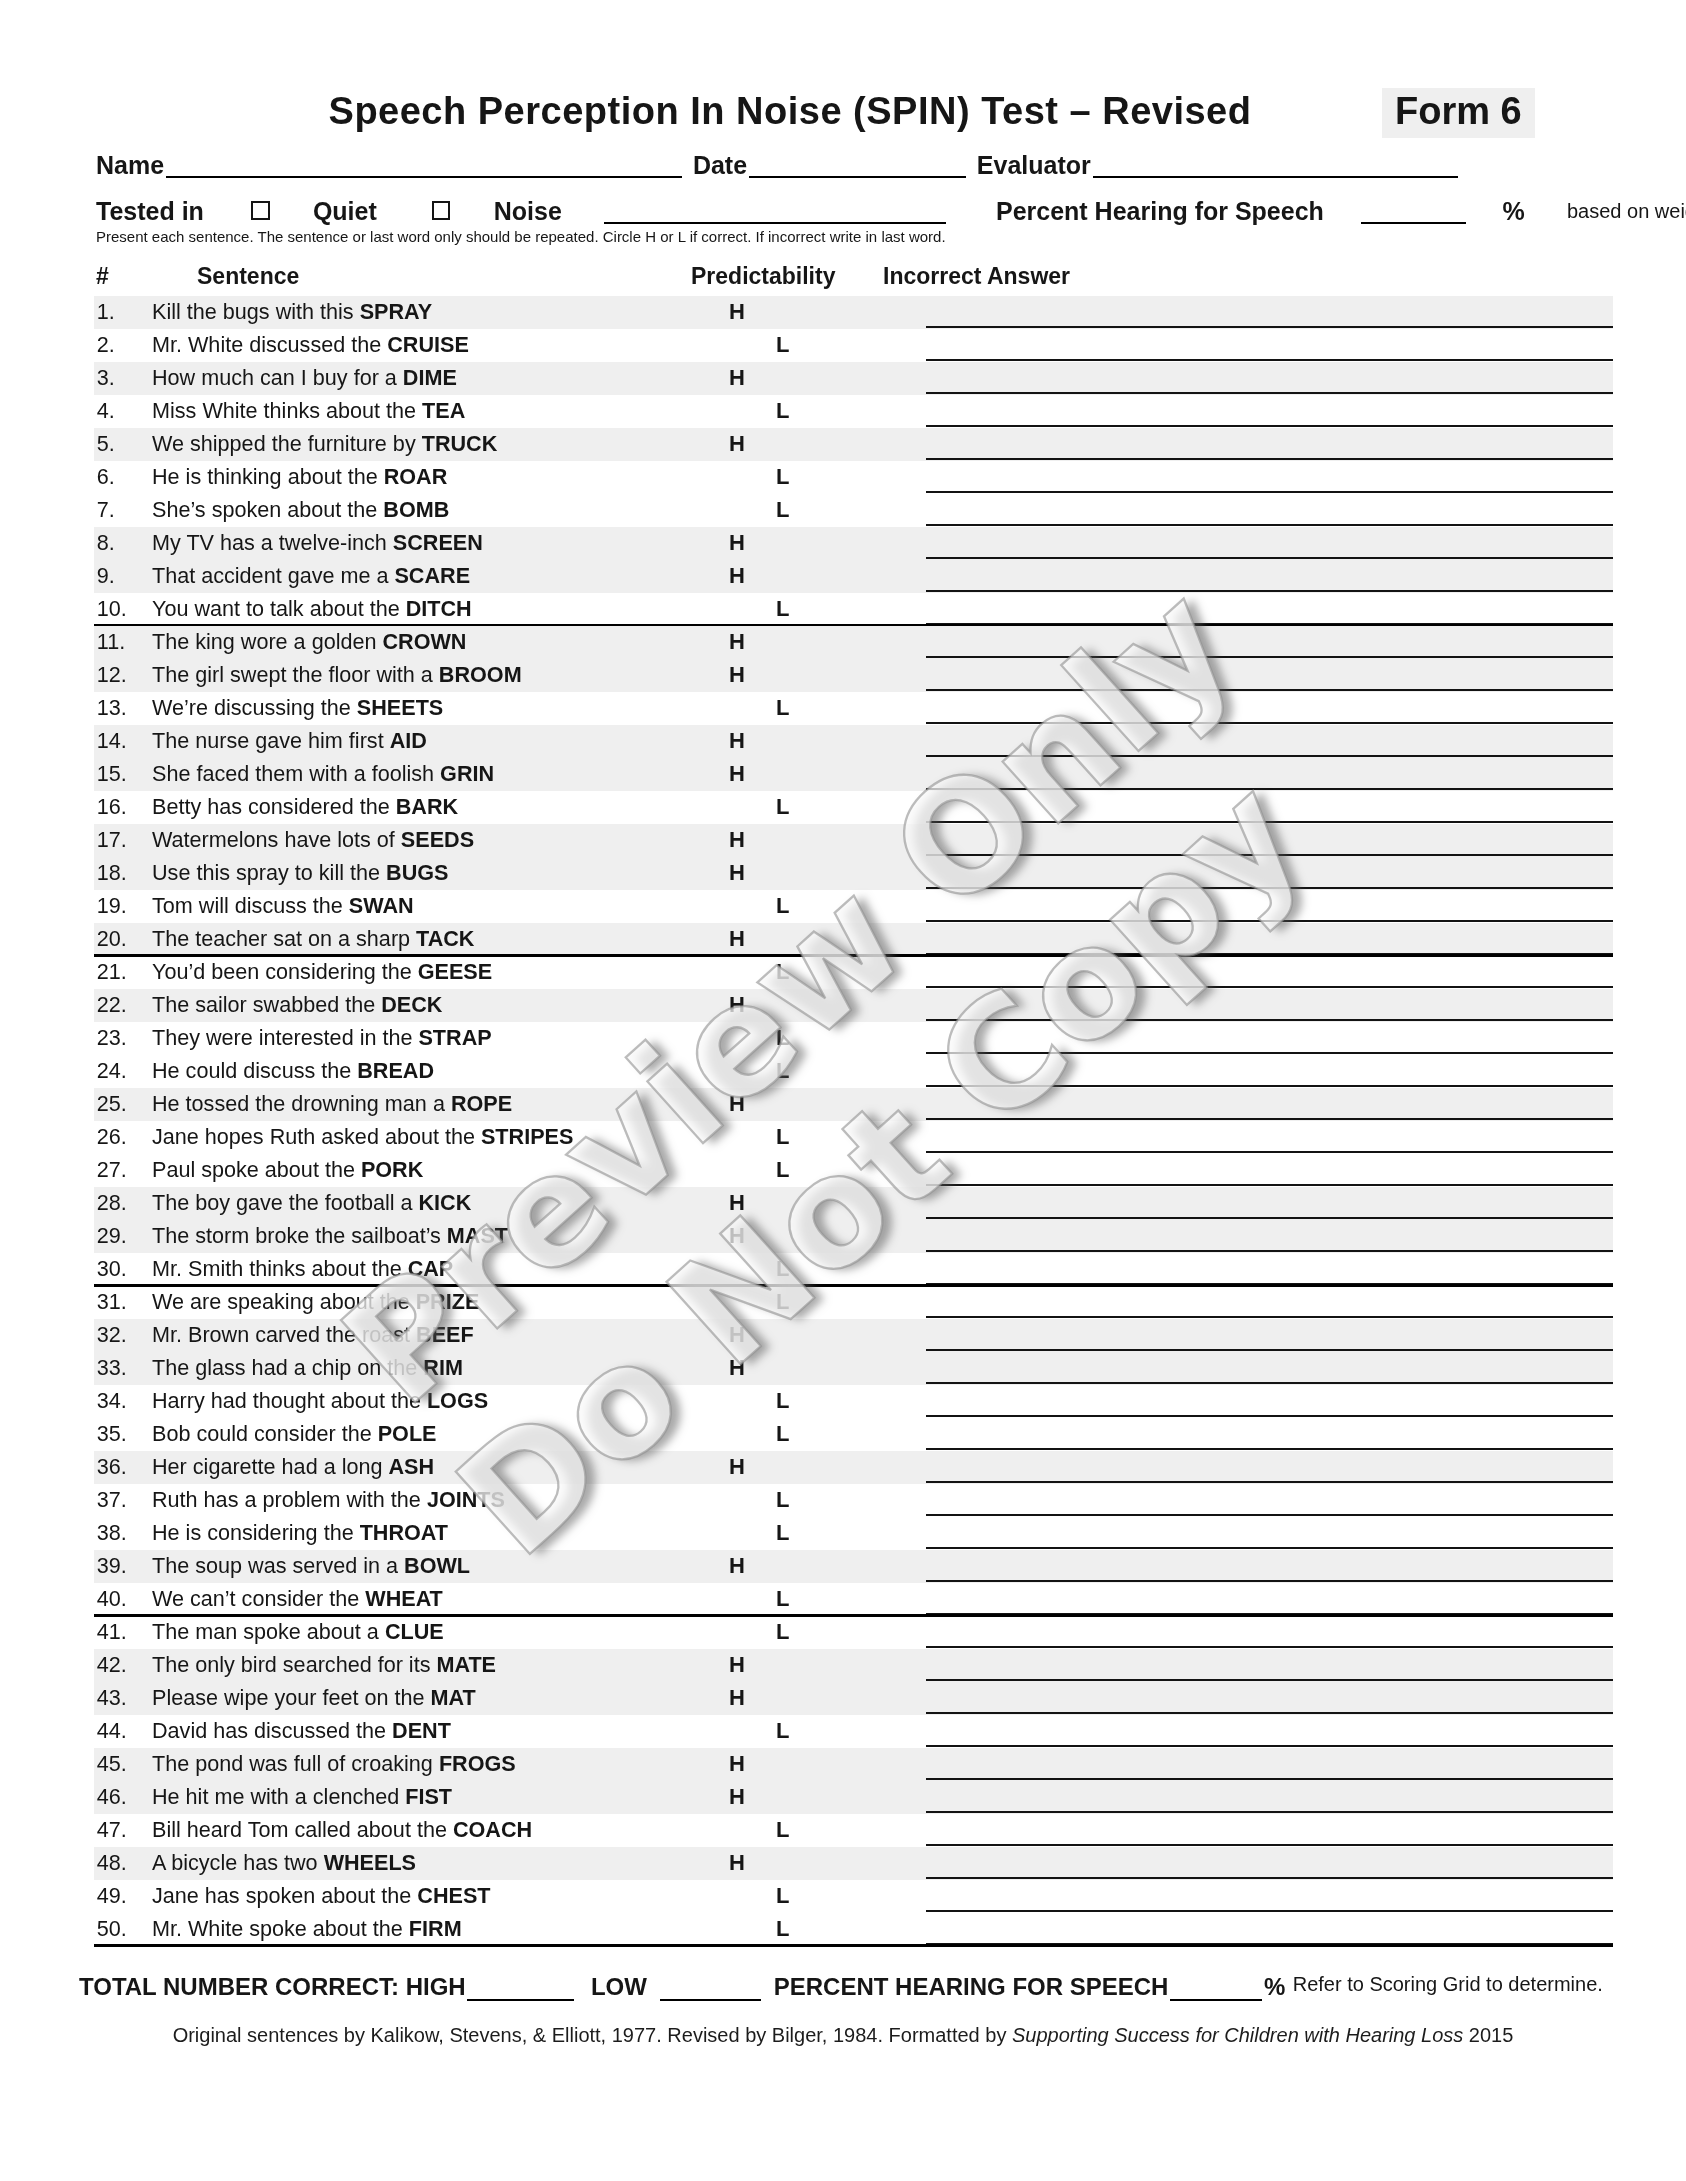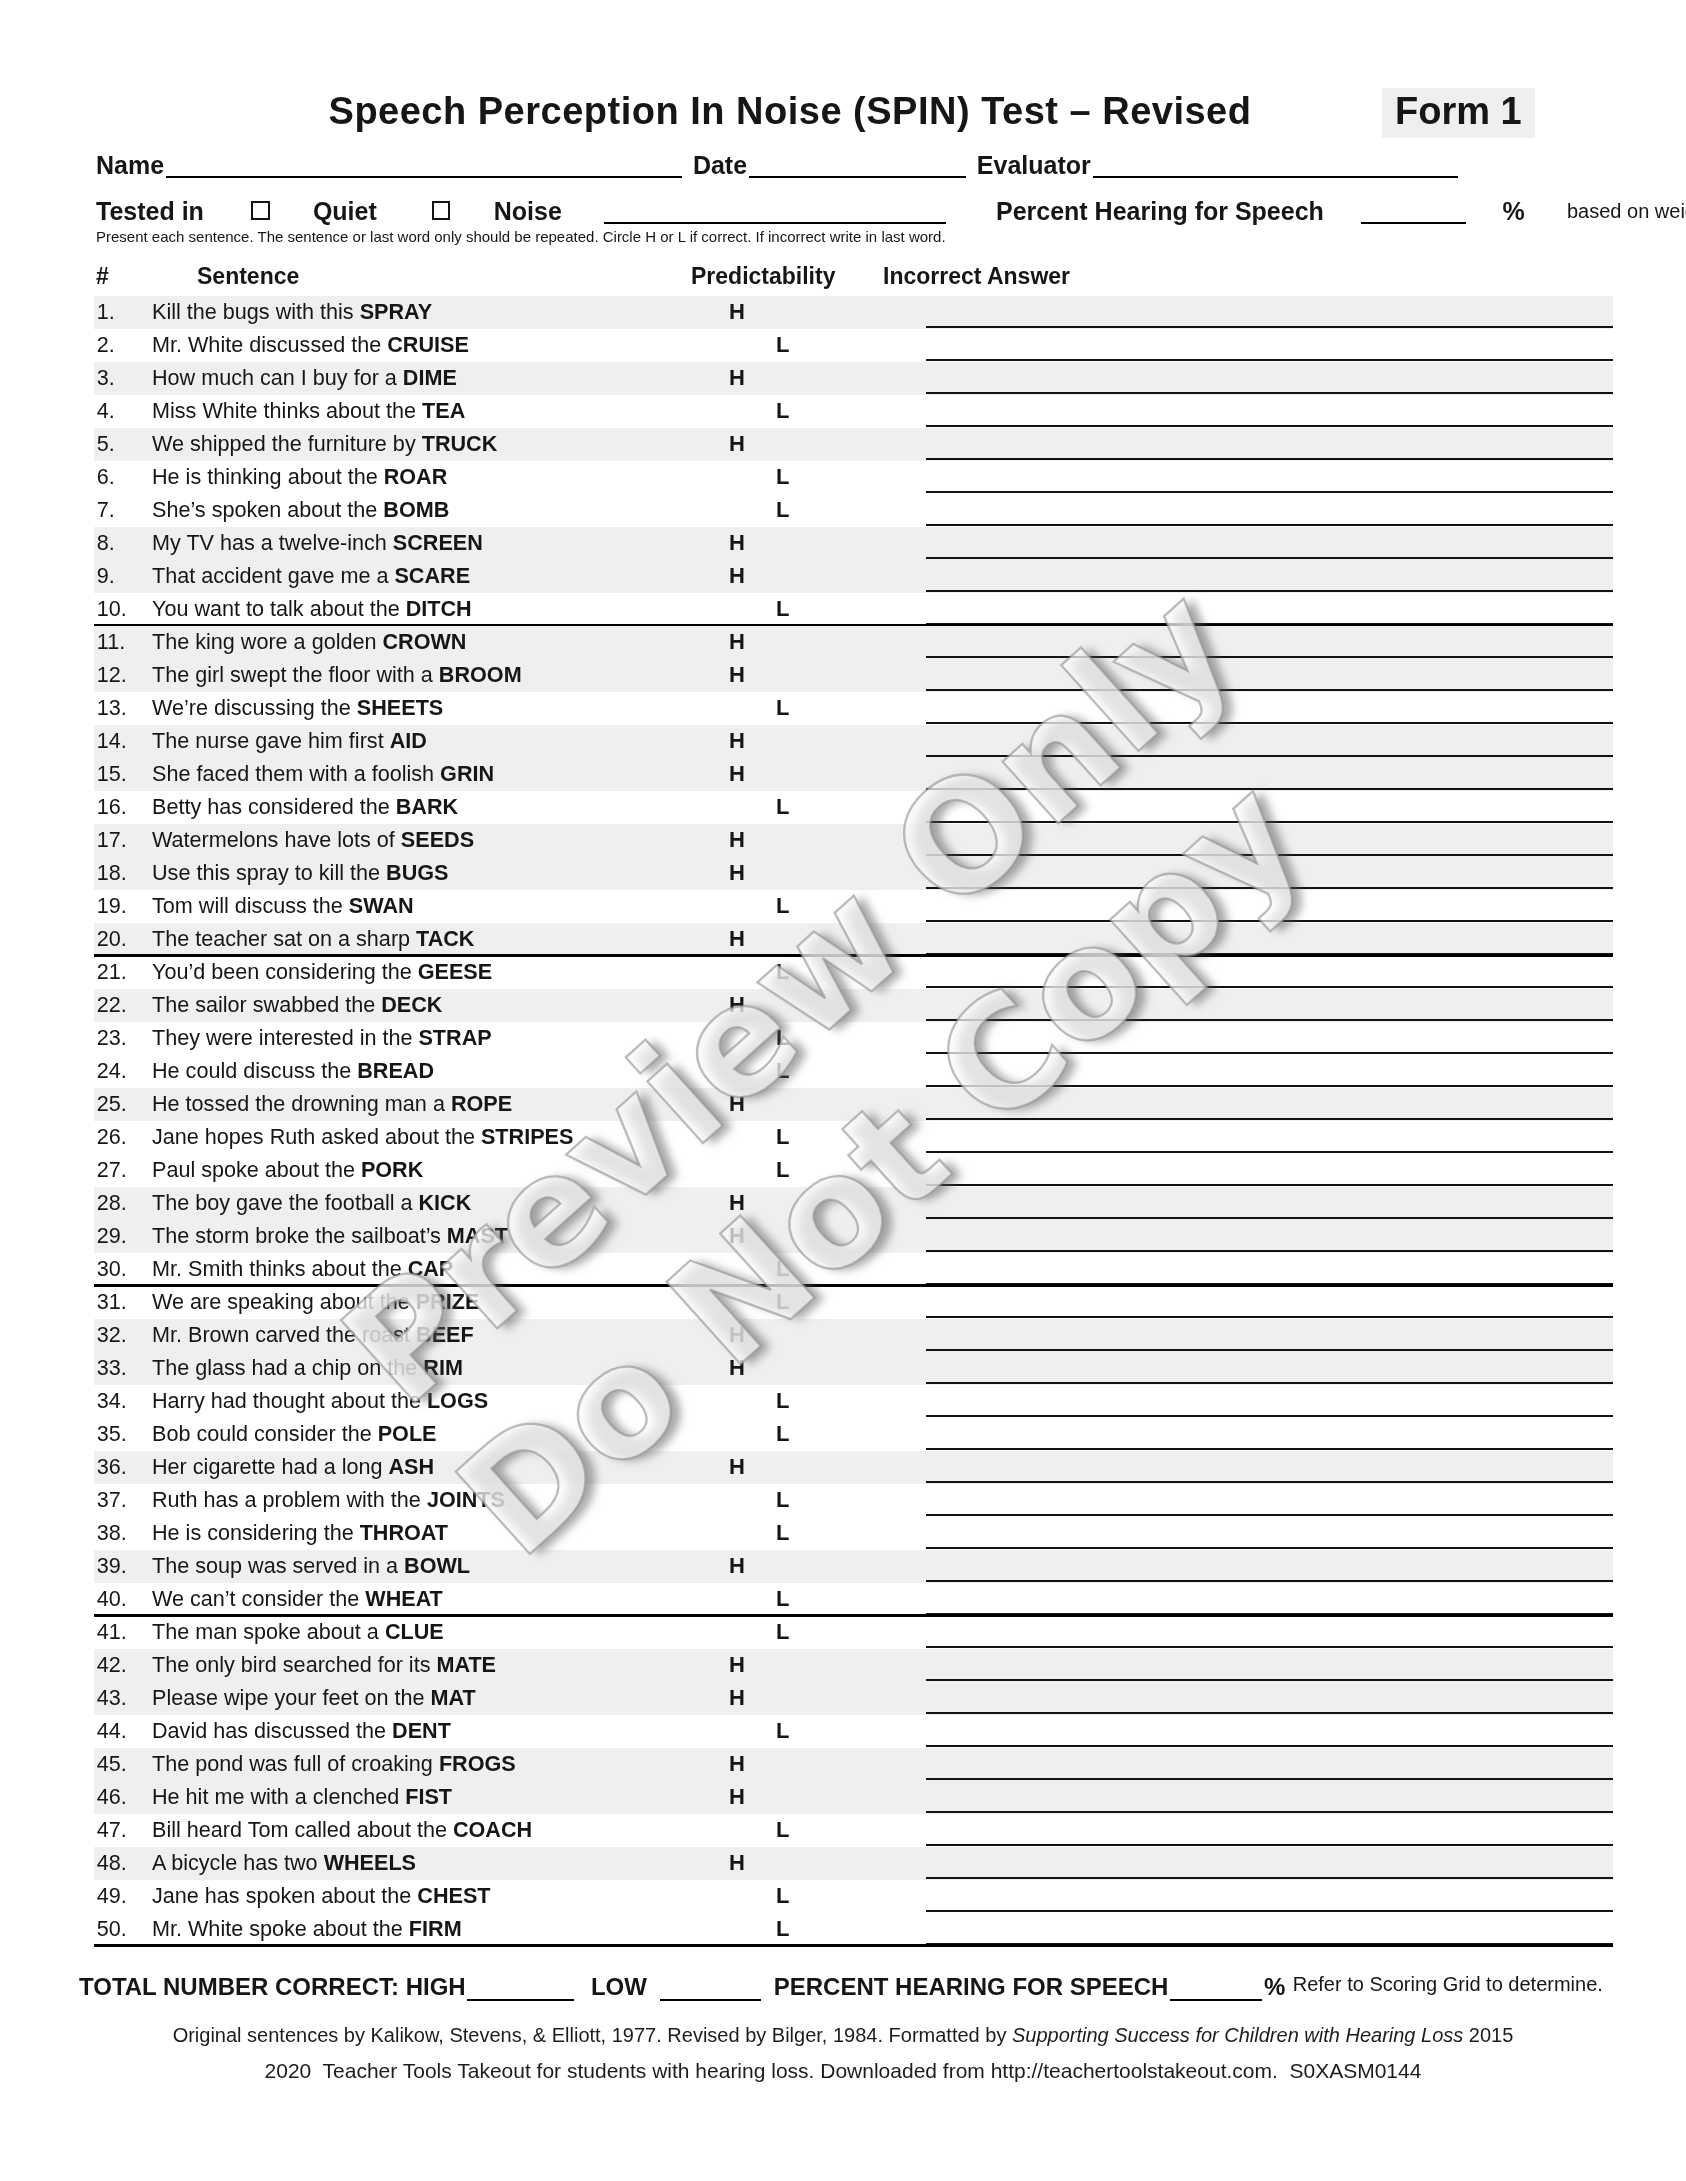--- a/index.html
+++ b/index.html
@@ -91,21 +91,21 @@
   }
   .wm1{left:788px;top:996px;transform:translate(-50%,-50%) rotate(-42deg);}
   .wm2{left:880px;top:1168px;transform:translate(-50%,-50%) rotate(-42deg);}
 </style>
 </head>
 <body>
 
 <div class="page">
 
   <div class="title">Speech Perception In Noise (SPIN) Test – Revised</div>
-  <div class="form-badge">Form 1</div>
+  <div class="form-badge">Form 6</div>
 
   <div class="info-line name-line">
     <span>Name</span>
     <span class="blank" style="width:516px"></span>
     <span style="margin-left:9.2px">Date</span>
     <span class="blank" style="width:217px"></span>
     <span style="margin-left:9.2px">Evaluator</span>
     <span class="blank" style="width:365px"></span>
   </div>
 
@@ -439,19 +439,18 @@
     <span class="blank" style="width:107px"></span>
     <span style="margin-left:14.7px">LOW</span>
     <span class="blank" style="width:101px;margin-left:13px"></span>
     <span style="margin-left:11px">PERCENT HEARING FOR SPEECH</span>
     <span class="blank" style="width:92px"></span>
     <span>%</span>
     <span class="small-note">Refer to Scoring Grid to determine.</span>
   </div>
 
   <div class="credits1"><span>Original sentences by Kalikow, Stevens, &amp; Elliott, 1977. Revised by Bilger, 1984. Formatted by </span><i>Supporting Success for Children with Hearing Loss</i><span> 2015</span></div>
-  <div class="credits2">2020  Teacher Tools Takeout for students with hearing loss. Downloaded from http://teachertoolstakeout.com.  S0XASM0144</div>
 
   <div class="wm wm1">Preview Only</div>
   <div class="wm wm2">Do Not Copy</div>
 
 </div>
 
 
 </body></html>

